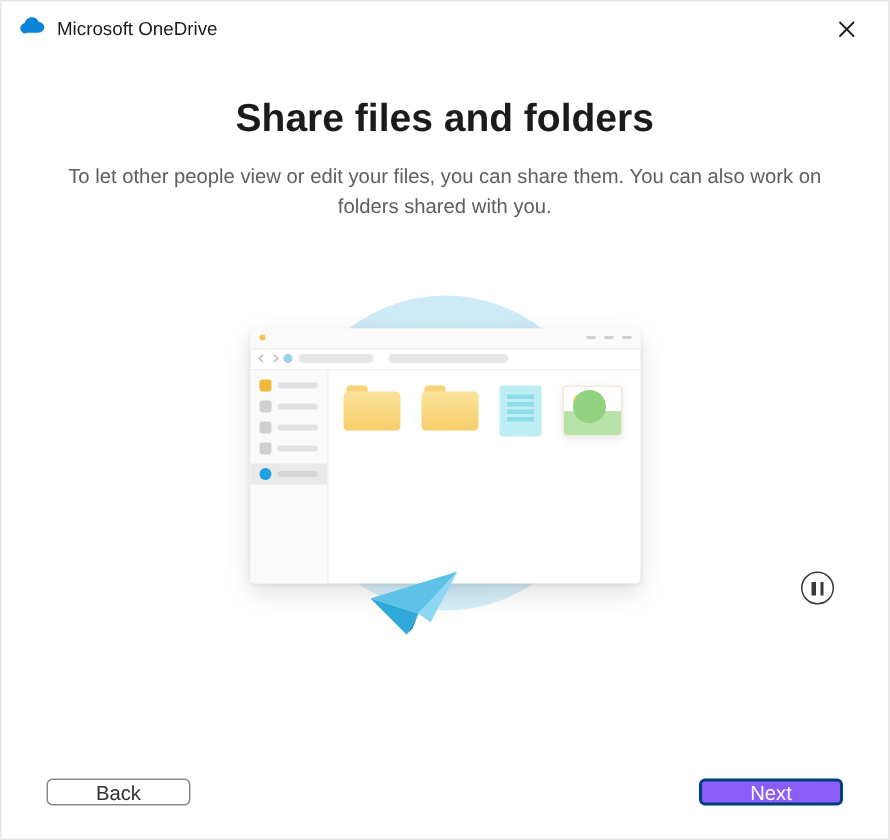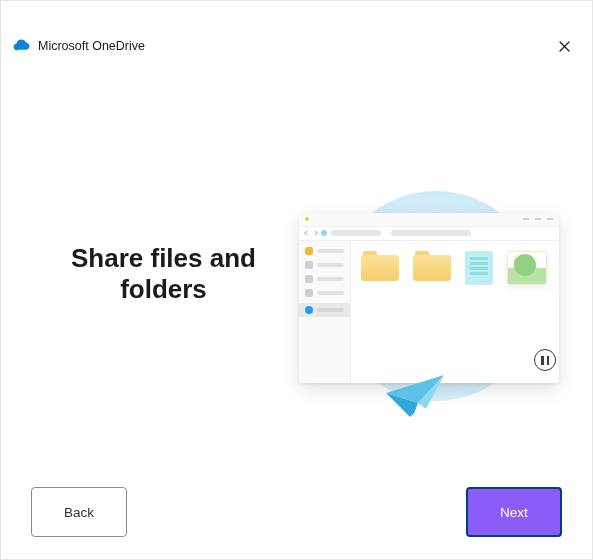--- a/index.html
+++ b/index.html
@@ -12,30 +12,29 @@
       display: flex;
       flex-direction: column;
       border: 1px solid #e5e5e5;
     }
     .titlebar {
       display: flex;
       align-items: center;
       justify-content: space-between;
       padding: 8px 12px;
       height: 36px;
-      margin-top: 27px;
     }
     .titlebar-left { display: flex; align-items: center; gap: 8px; }
     .titlebar-title { font-size: 12.5px; color: #1b1b1b; }
     .close-btn { width: 32px; height: 28px; display:flex; align-items:center; justify-content:center; cursor:pointer; }
 
     .content {
       flex: 1;
       display: flex;
-      flex-direction: row;
+      flex-direction: column;
       align-items: center;
       padding: 20px 30px 0;
       position: relative;
     }
     .heading {
       font-size: 26px;
       font-weight: 600;
       color: #1b1b1b;
       margin-top: 6px;
       margin-bottom: 14px;
@@ -157,21 +156,21 @@
     }
     .pause-btn .bars { display:flex; gap:3px; }
     .pause-btn .bars span { width:2.5px; height:9px; background:#3a3a3a; }
 
     .footer {
       display:flex; justify-content:space-between; align-items:center;
       padding: 16px 30px 22px;
     }
     .btn {
       min-width: 96px;
-      height: 50px;
+      height: 18px;
       border-radius: 4px;
       font-size: 13.5px;
       font-family: inherit;
       cursor: pointer;
       display:flex; align-items:center; justify-content:center;
     }
     .btn-secondary {
       background:#fff; color:#323130; border:1px solid #8a8886;
     }
     .btn-primary {
@@ -193,20 +192,21 @@
   </div>
   <div class="close-btn">
     <svg width="11" height="11" viewBox="0 0 11 11">
       <path d="M1 1 L10 10 M10 1 L1 10" stroke="#1b1b1b" stroke-width="1.2" stroke-linecap="round"></path>
     </svg>
   </div>
 </div>
 
 <div class="content">
   <h1 class="heading">Share files and folders</h1>
+  <p class="subheading">To let other people view or edit your files, you can share them. You can also work on folders shared with you.</p>
 
   <div class="illustration-wrap">
     <div class="bg-circle"></div>
     <div class="window">
       <div class="win-top">
         <span class="win-dot"></span>
         <div class="win-top-right">
             <span></span>
             <span></span>
             <span></span>

